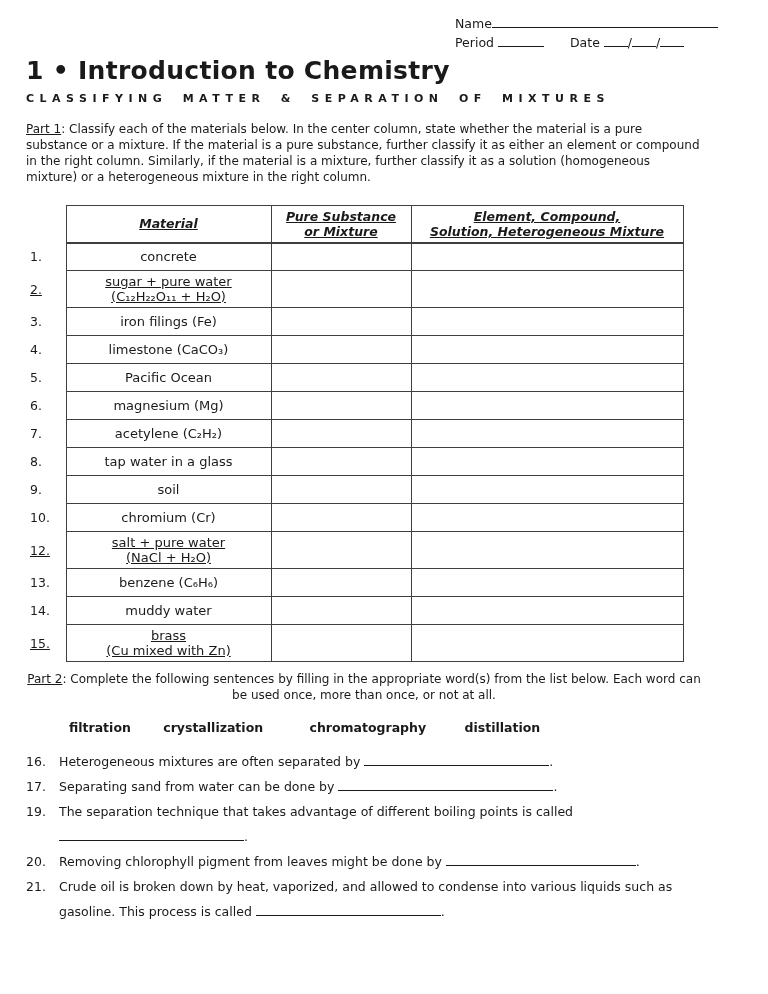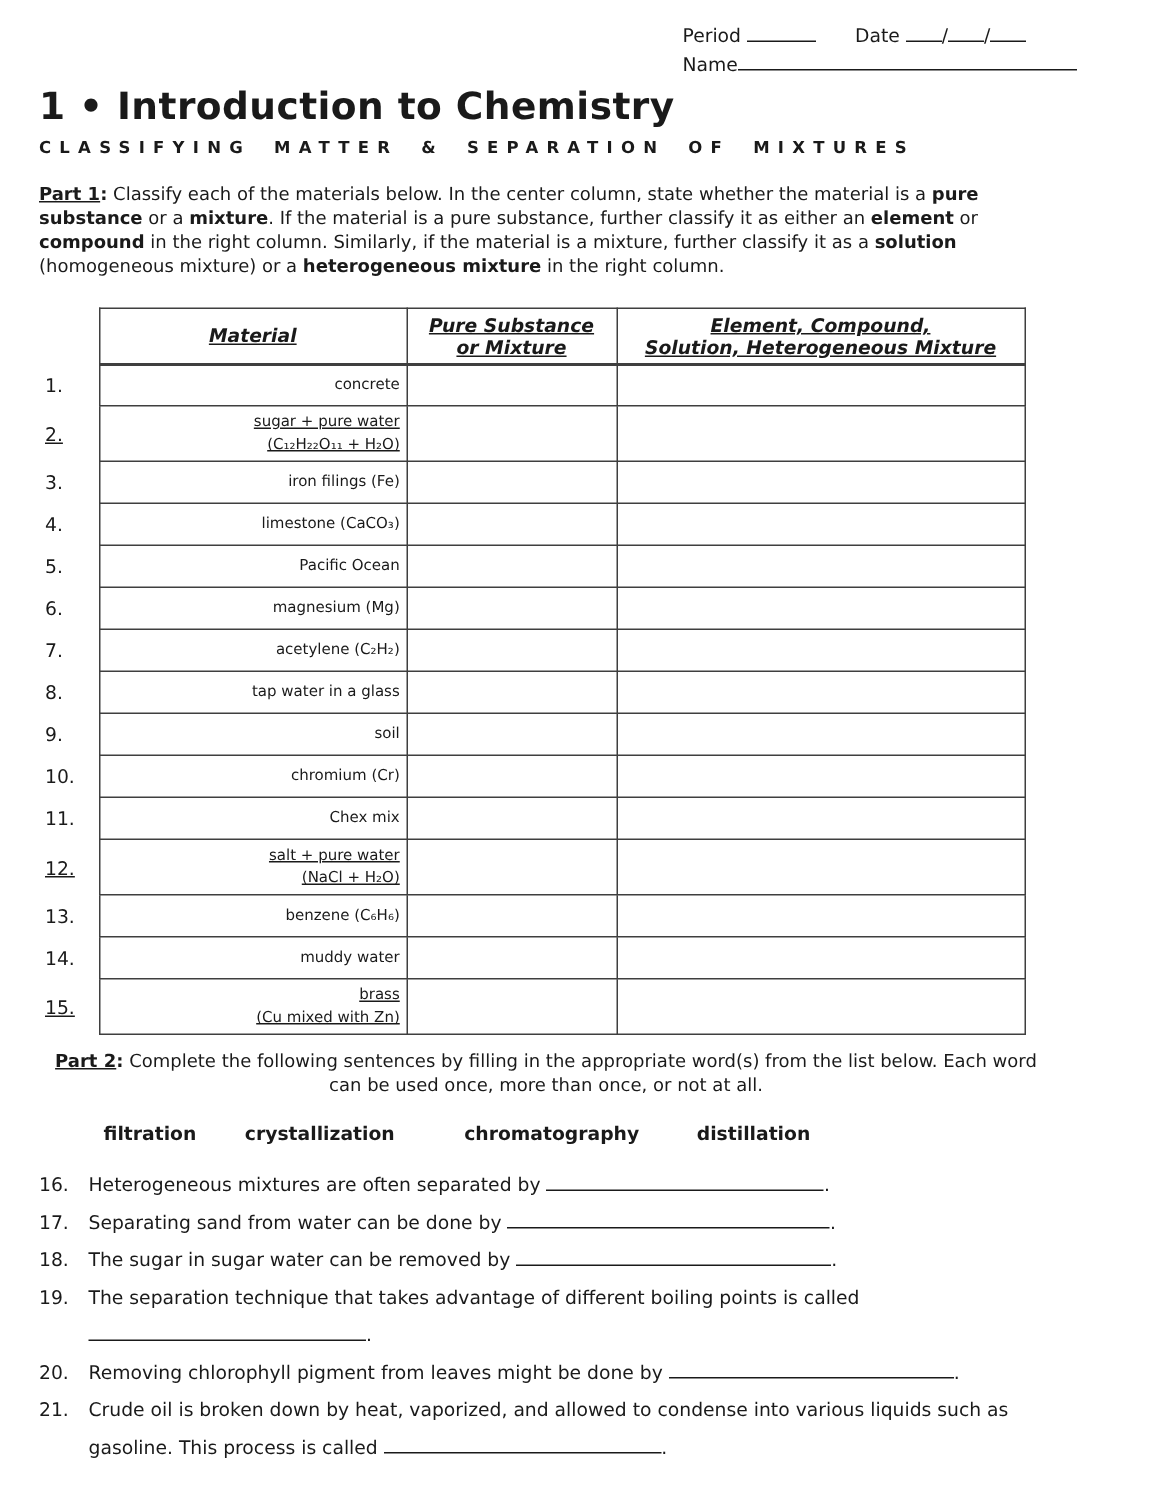--- a/index.html
+++ b/index.html
@@ -6,21 +6,21 @@
   html, body { background: #ffffff; }
   body {
     width: 768px;
     height: 994px;
     position: relative;
     font-family: "DejaVu Sans", "Liberation Sans", sans-serif;
     color: #1a1a1a;
     font-size: 12px;
     overflow: hidden;
   }
-  .b { font-weight: bold; }
+  .b { font-weight: normal; }
   .u { text-decoration: underline; }
 
   
   .id-block {
     position: absolute;
     top: 14px;
     left: 455px;
     width: 262px;
     font-size: 12.5px;
     line-height: 19px;
@@ -83,22 +83,22 @@
   th.cell {
     font-weight: bold;
     font-style: italic;
     text-align: center;
     font-size: 12.5px;
     height: 37px;
     white-space: pre-line;
     line-height: 15px;
   }
   td.matcell {
-    text-align: right;
-    font-size: 10px;
+    text-align: center;
+    font-size: 13px;
     white-space: pre-line;
     line-height: 15px;
   }
   tr.r    { height: 28px; }
   tr.tall { height: 37px; text-decoration: underline; }
 
   
   .part2 { margin-top: 9px; text-align: center; }
 
   .word-bank {
@@ -124,24 +124,24 @@
   .w185 { width: 185px; }
   .w215 { width: 215px; }
   .w210 { width: 210px; }
   .w190 { width: 190px; }
 </style>
 </head>
 <body>
 
 <div class="id-block">
   <div class="id-row">
+    <span>Name</span><span class="blank name-blank"></span>
+  </div>
+  <div class="id-row">
     <span>Period</span><span class="blank period-blank"></span><span class="date-group"><span>Date</span> <span class="blank date-blank"></span><span>/</span><span class="blank date-blank"></span><span>/</span><span class="blank date-blank"></span></span>
-  </div>
-  <div class="id-row">
-    <span>Name</span><span class="blank name-blank"></span>
   </div>
 </div>
 
 <div class="content">
 
   <div class="page-title">1 • Introduction to Chemistry</div>
   <div class="page-subtitle">CLASSIFYING MATTER &amp; SEPARATION OF MIXTURES</div>
 
   <div class="instructions">
     <span class="b u">Part 1</span><span class="b">:</span><span>  Classify each of the materials below.  In the center column, state whether the material is a </span><span class="b">pure substance</span><span> or a </span><span class="b">mixture</span><span>.  If the material is a pure substance, further classify it as either an </span><span class="b">element</span><span> or </span><span class="b">compound</span><span> in the right column.  Similarly, if the material is a mixture, further classify it as a </span><span class="b">solution</span><span> (homogeneous mixture) or a </span><span class="b">heterogeneous mixture</span><span> in the right column.</span>
@@ -217,26 +217,20 @@
       <td class="cell matcell">soil</td>
       <td class="cell"></td>
       <td class="cell"></td>
     </tr>
     <tr class="r">
       <td class="numcell">10.</td>
       <td class="cell matcell">chromium (Cr)</td>
       <td class="cell"></td>
       <td class="cell"></td>
     </tr>
-    <tr class="r">
-      <td class="numcell">11.</td>
-      <td class="cell matcell">Chex mix</td>
-      <td class="cell"></td>
-      <td class="cell"></td>
-    </tr>
     <tr class="tall">
       <td class="numcell">12.</td>
       <td class="cell matcell">salt + pure water
 (NaCl + H₂O)</td>
       <td class="cell"></td>
       <td class="cell"></td>
     </tr>
     <tr class="r">
       <td class="numcell">13.</td>
       <td class="cell matcell">benzene (C₆H₆)</td>
@@ -273,23 +267,20 @@
   <div class="questions">
 
     <div class="q-line">
       <span class="qnum">16.</span><span>Heterogeneous mixtures are often separated by </span><span class="blank q-blank w185"></span><span>.</span>
     </div>
 
     <div class="q-line">
       <span class="qnum">17.</span><span>Separating sand from water can be done by </span><span class="blank q-blank w215"></span><span>.</span>
     </div>
 
-    <div class="q-line">
-      <span class="qnum">18.</span><span>The sugar in sugar water can be removed by </span><span class="blank q-blank w210"></span><span>.</span>
-    </div>
 
     <div class="q-line">
       <span class="qnum">19.</span><span>The separation technique that takes advantage of different boiling points is called</span>
     </div>
     <div class="q-line q-indent">
       <span class="blank q-blank w185"></span><span>.</span>
     </div>
 
     <div class="q-line">
       <span class="qnum">20.</span><span>Removing chlorophyll pigment from leaves might be done by </span><span class="blank q-blank w190"></span><span>.</span>

